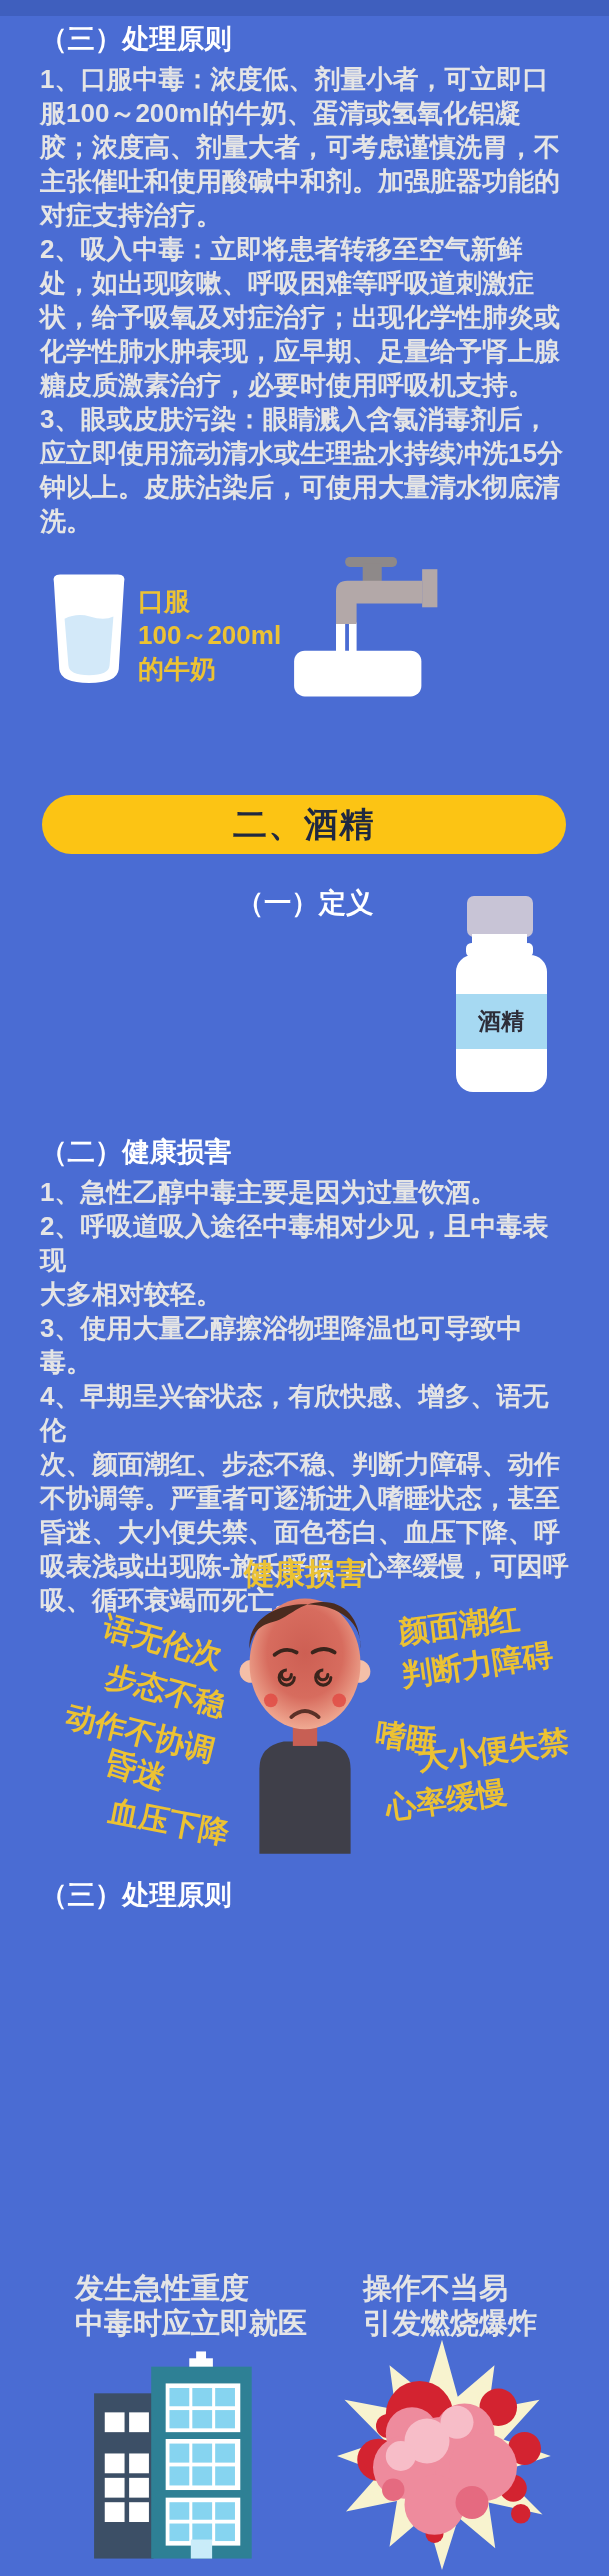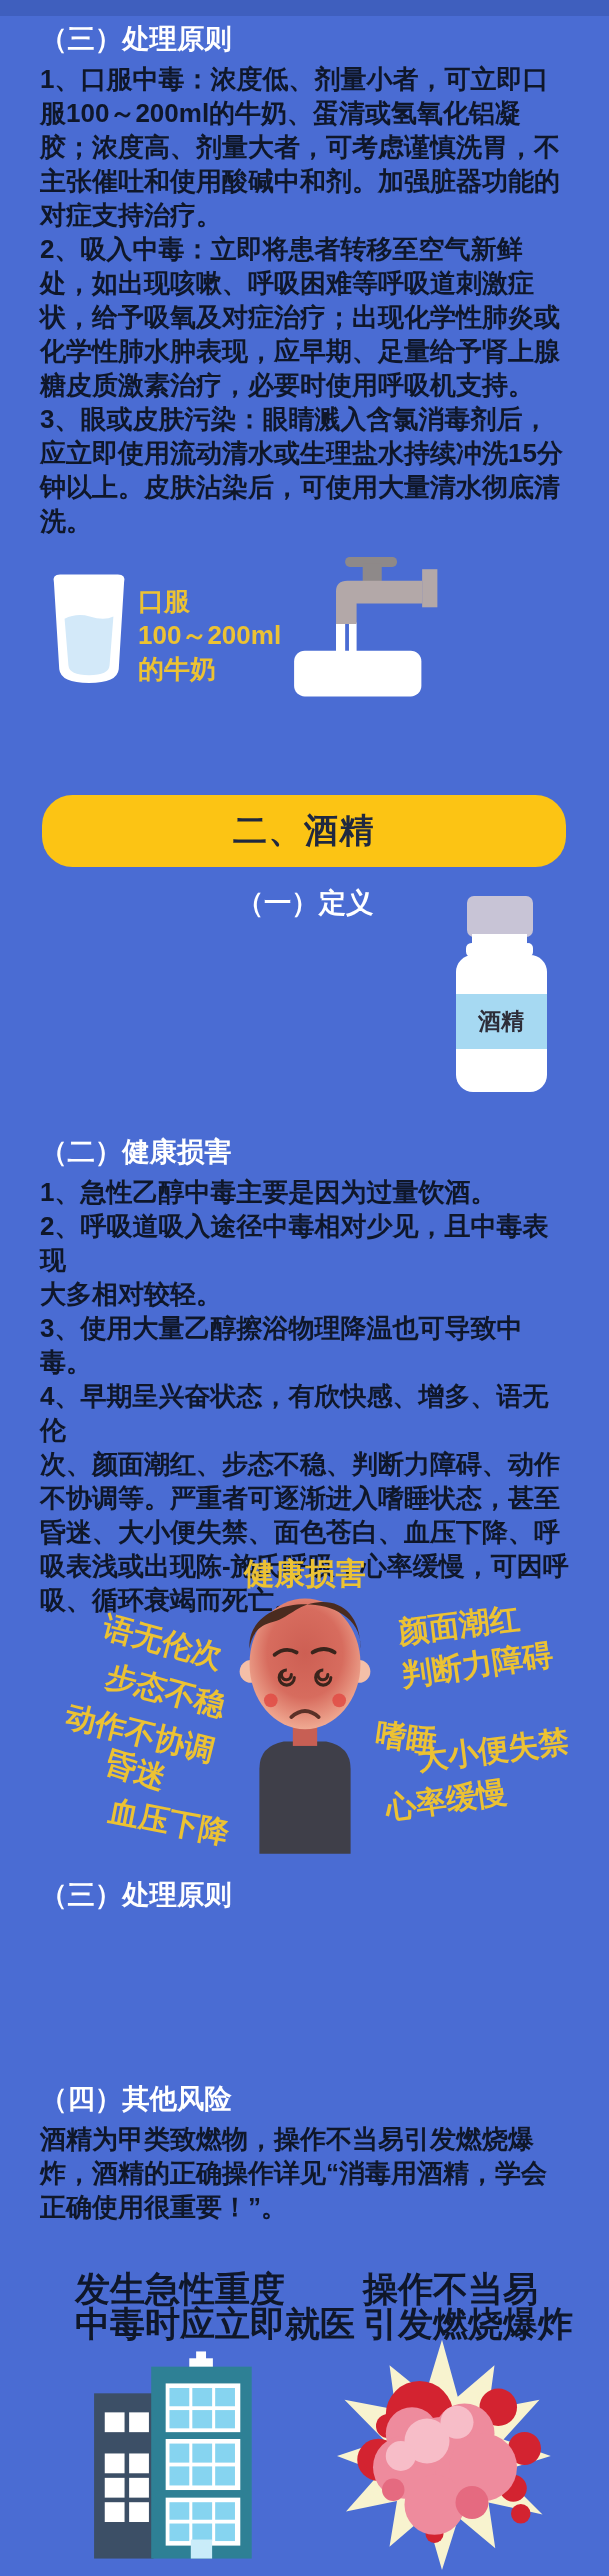--- a/index.html
+++ b/index.html
@@ -3,33 +3,33 @@
 <meta charset="utf-8">
 <style>
   html,body { margin:0; padding:0; background:#3f5fbe; }
   .poster {
     position:relative; width:610px; height:2576px; margin:16px auto;
     background:#4a6cd3; overflow:hidden;
     font-family:"Liberation Sans", sans-serif; font-weight:700;
   }
   .sec { position:absolute; left:40px; right:40px; }
   .sec-heading { margin:0 0 6.1px 0; font-size:27.4px; line-height:35px; color:#ffffff; }
-  .sec-body { margin:0; font-size:26px; line-height:34px; color:#0f172a; white-space:pre-line; }
+  .sec-body { margin:0; font-size:26px; line-height:34px; color:#e5e5e5; white-space:pre-line; }
   .yellow-caption { color:#ecc233; font-size:26px; line-height:34px; white-space:pre-line; }
 
   
   .icon-row { position:absolute; top:533px; left:40px; width:533px; height:164px; }
   .milk-svg { position:absolute; left:3.8px; top:21.3px; }
   .milk-caption { position:absolute; left:98px; top:35px; }
   .faucet-svg { position:absolute; left:254px; top:7.6px; }
   .rinse-caption { position:absolute; left:411px; top:70px; }
 
   
   .banner {
-    position:absolute; top:779px; left:42px; width:524px; height:72px;
+    position:absolute; top:779px; left:42px; width:524px; height:59px;
     background:#fcc414; border-radius:30.5px;
     display:flex; align-items:center; justify-content:center;
     font-size:34px; color:#1f2840; letter-spacing:1.5px;
   }
 
   
   .sec-def { position:absolute; top:869px; left:40px; width:530px; height:244px;text-align:center; }
   .sec-def .sec-body { width:415px; font-size:26px; line-height:34px; }
   .bottle { position:absolute; top:11px; right:19px; width:100px; height:197px; }
   .bottle-cap { position:absolute; left:16px; top:0; width:66px; height:41px; background:#c8c4d6; border-radius:6.9px; }
@@ -52,21 +52,21 @@
   .face-title { position:absolute; top:13.7px; left:0; width:100%; text-align:center; font-size:30.5px; color:#ecc233; }
   .face-svg { position:absolute; left:229px; top:30.5px; }
   .symptom { position:absolute; font-size:30.5px; color:#ecc233; white-space:nowrap; transform-origin:left top; }
 
   .sec-treat { top:1861px; }
   .sec-treat .sec-body { line-height:34px; }
   .sec-risk { top:2065px; }
   .sec-risk .sec-body { line-height:34px; }
 
   
-  .bottom-caption { position:absolute; font-size:35px; line-height:35px; color:#0f172a; white-space:pre-line; }
+  .bottom-caption { position:absolute; font-size:29px; line-height:35px; color:#e5e5e5; white-space:pre-line; }
   .cap-hospital { top:2255px; left:75px; }
   .cap-explosion { top:2255px; left:363px; }
   .hospital-svg { position:absolute; top:2333px; left:88px; }
   .explosion-svg { position:absolute; top:2318px; left:322px; }
 </style>
 </head>
 <body>
 
 <div class="poster">
 
@@ -170,26 +170,20 @@
     <div class="symptom" style="left:399px; top:116px; transform:rotate(-8deg);">判断力障碍</div>
     <div class="symptom" style="left:379px; top:174px; transform:rotate(8deg);">嗜睡</div>
     <div class="symptom" style="left:415px; top:200px; transform:rotate(-7deg);">大小便失禁</div>
     <div class="symptom" style="left:383px; top:249px; transform:rotate(-8deg);">心率缓慢</div>
   </div>
 
   <div class="sec sec-treat">
     <h2 class="sec-heading">（三）处理原则</h2>
   </div>
 
-  <div class="sec sec-risk">
-    <h2 class="sec-heading">（四）其他风险</h2>
-    <p class="sec-body">酒精为甲类致燃物，操作不当易引发燃烧爆
-炸，酒精的正确操作详见“消毒用酒精，学会
-正确使用很重要！”。</p>
-  </div>
 
   <div class="bottom-caption cap-hospital">发生急性重度
 中毒时应立即就医</div>
   <div class="bottom-caption cap-explosion">操作不当易
 引发燃烧爆炸</div>
 
   <svg class="hospital-svg" width="166" height="212" viewBox="0 0 218 278">
     <rect x="142" y="3" width="13" height="31" fill="#ffffff"></rect>
     <rect x="133" y="12" width="31" height="13" fill="#ffffff"></rect>
     <rect x="8" y="58" width="78" height="217" fill="#3c4f66"></rect>

